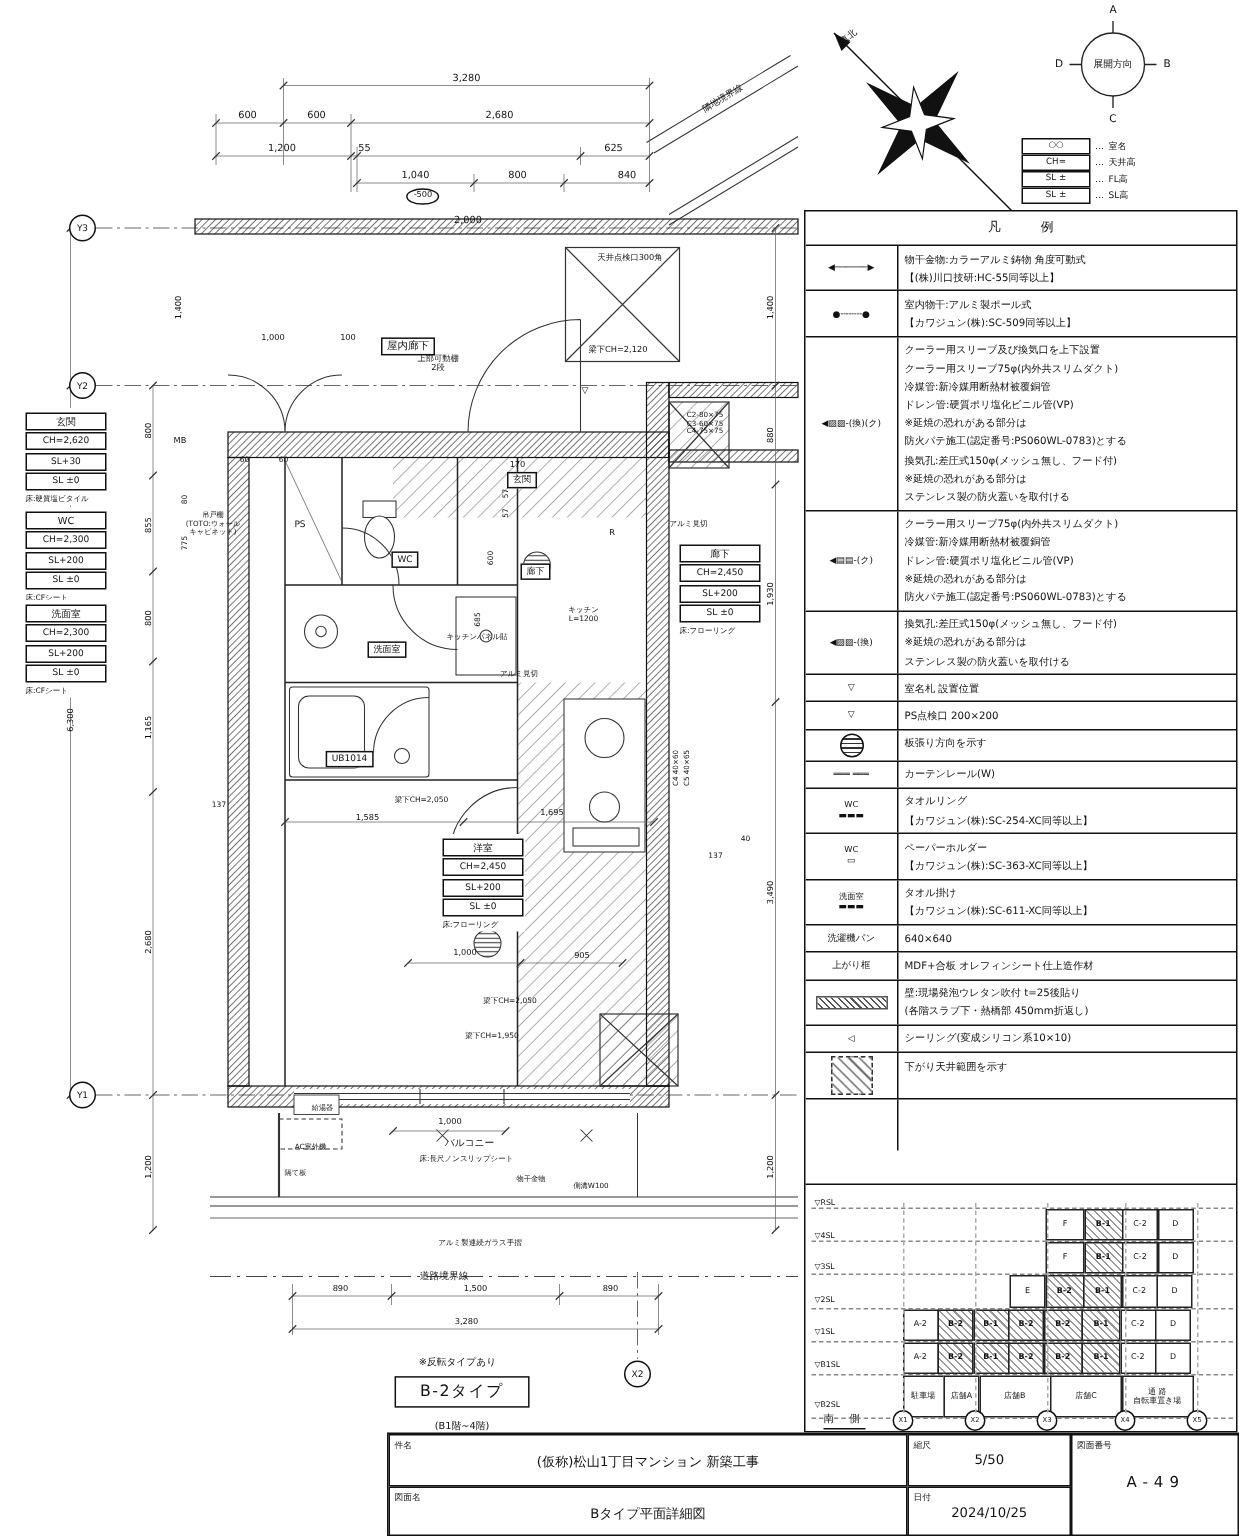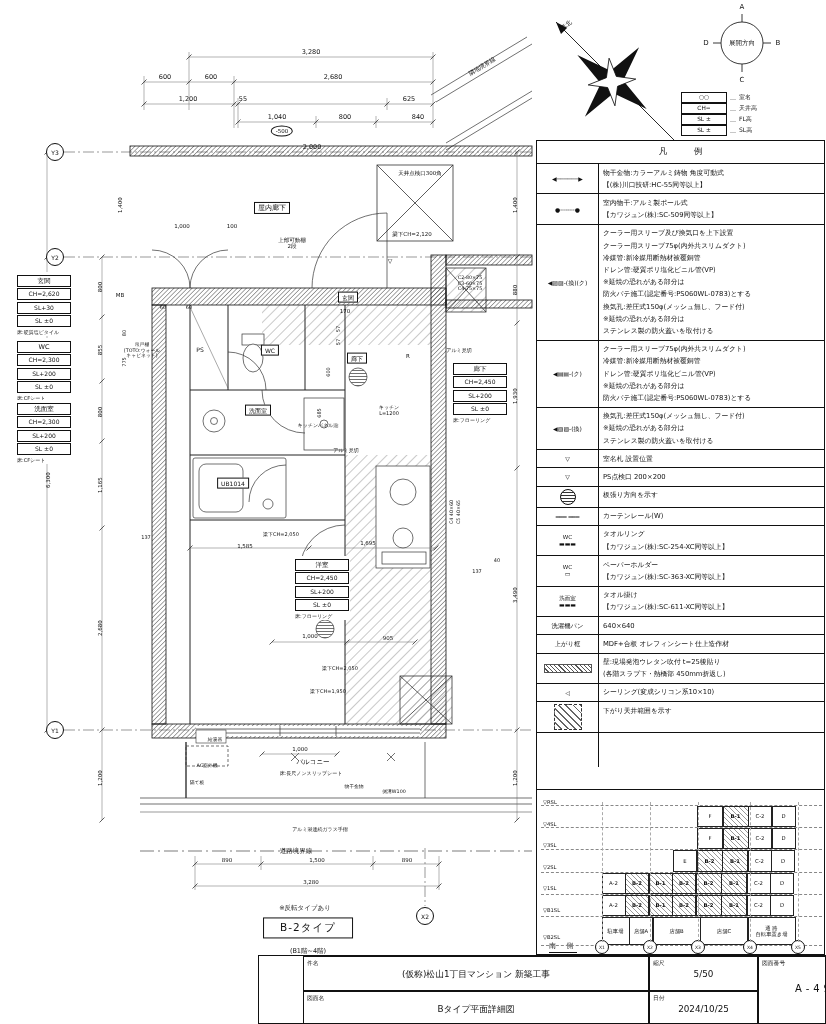--- a/index.html
+++ b/index.html
@@ -2,21 +2,21 @@
 <html><head>
 <meta charset="utf-8">
 <style>
   html,body{margin:0;padding:0;background:#e8e8e8;}
   .canvas{position:relative;width:826px;height:1024px;background:#fff;overflow:hidden;
           font-family:"DejaVu Sans",sans-serif;color:#111;}
   svg.plan{position:absolute;left:0;top:0;z-index:0;}
   
   .ann{position:absolute;z-index:2;transform:translate(-50%,-50%);font-size:6.5px;
        white-space:pre-line;text-align:center;line-height:1.25;color:#111;}
-  .ann.boxed{border:0.8px solid #111;background:#fff;padding:0.5px 3px;line-height:1.3;}
+  .ann.boxed{border:0.8px solid #111;background:#fff;padding:0.5px 3px;line-height:1.3;margin-top:23px;}
   .ann.oval{border:0.8px solid #111;border-radius:50%;background:#fff;padding:1px 4px;}
   .ann.bigbox{border:1px solid #111;background:#fff;padding:3px 16px;font-size:10.5px;letter-spacing:1px;}
   .ann.tight{line-height:1.15;}
   
   .gmark{position:absolute;z-index:2;width:16px;height:16px;border:0.9px solid #111;border-radius:50%;
          background:#fff;display:flex;align-items:center;justify-content:center;font-size:6px;
          transform:translate(-50%,-50%);}
   
   .rtag{position:absolute;z-index:2;width:54px;background:#fff;padding:1px;}
   .rtag-row{border:0.8px solid #111;height:10px;line-height:10px;background:#fff;margin-top:1.5px;
@@ -63,21 +63,21 @@
          padding-bottom:1px;}
   
   .ktable{position:absolute;left:681px;top:92px;z-index:2;}
   .krow{display:flex;align-items:center;height:11px;}
   .kbox{width:44px;border:0.8px solid #111;text-align:center;font-size:5.8px;height:9px;line-height:9px;background:#fff;}
   .klead{font-size:6px;margin:0 3px;}
   .klabel{font-size:6px;white-space:nowrap;}
   
   .tb{position:absolute;left:258px;top:955px;width:568px;height:69px;display:grid;
       grid-template-columns:346px 109px 113px;grid-template-rows:35px 34px;border:1.1px solid #111;
-      background:#fff;z-index:3;box-sizing:border-box;padding-left:44px;}
+      background:#fff;z-index:3;box-sizing:border-box;}
   .tcell{border:0.6px solid #111;position:relative;box-sizing:border-box;}
   .tlabel{position:absolute;left:3px;top:2px;font-size:5.8px;}
   .tval{position:absolute;left:0;right:0;top:12px;text-align:center;font-size:8.8px;white-space:nowrap;}
   .tcell.no{grid-column:3;grid-row:1/3;}
   .tcell.no .tval{top:26px;font-size:10px;letter-spacing:4px;}
 </style>
 </head>
 <body>
 
 <div class="canvas">

